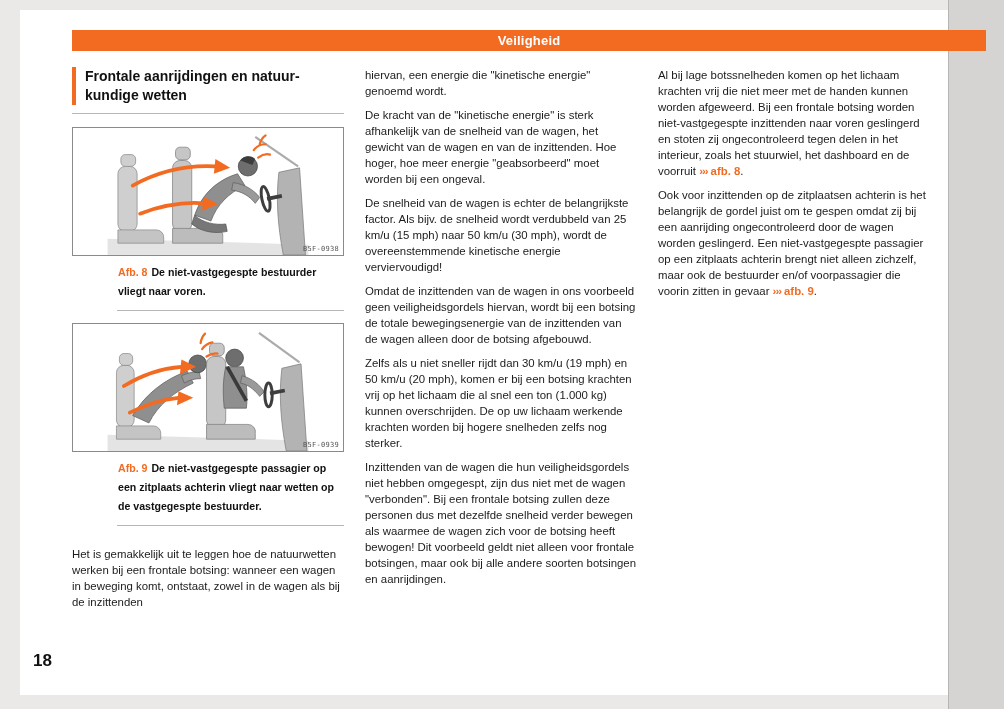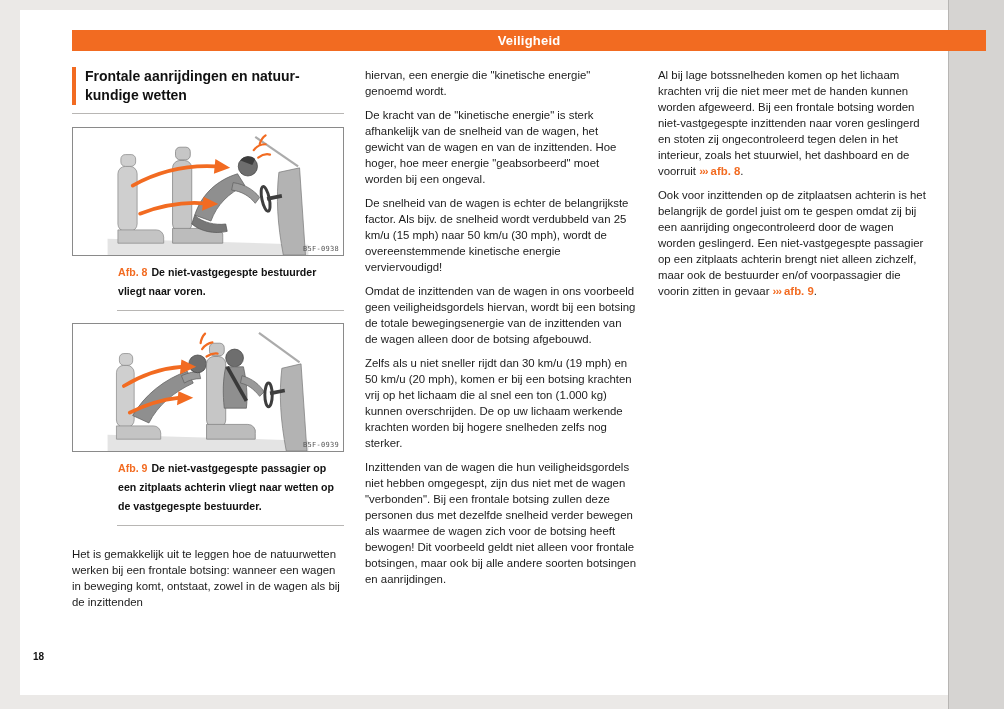--- a/index.html
+++ b/index.html
@@ -52,21 +52,21 @@
   .figure-caption {
     font-size:10.6px; line-height:19px; font-weight:bold;
     padding:7px 1px 9px 1px; border-bottom:1px solid #b8b6b4; color:#111;margin-left:45px;
   }
   .cap-label { color:var(--accent); margin-right:4px; }
   .col-left p.body { margin-top:20px; }
   .xref-arrows { color:var(--accent); font-weight:bold; letter-spacing:-1px; }
   .xref-label { color:var(--accent); font-weight:bold; margin-left:3px; cursor:pointer; }
   .page-number {
     position:absolute; left:33px; top:651px;
-    font-size:10px; font-weight:bold; color:#111;
+    font-size:17px; font-weight:bold; color:#111;
   }
 </style>
 </head>
 <body>
 
 <div class="right-strip"></div>
 
 <div class="sheet">
 
   <div class="header-bar">

